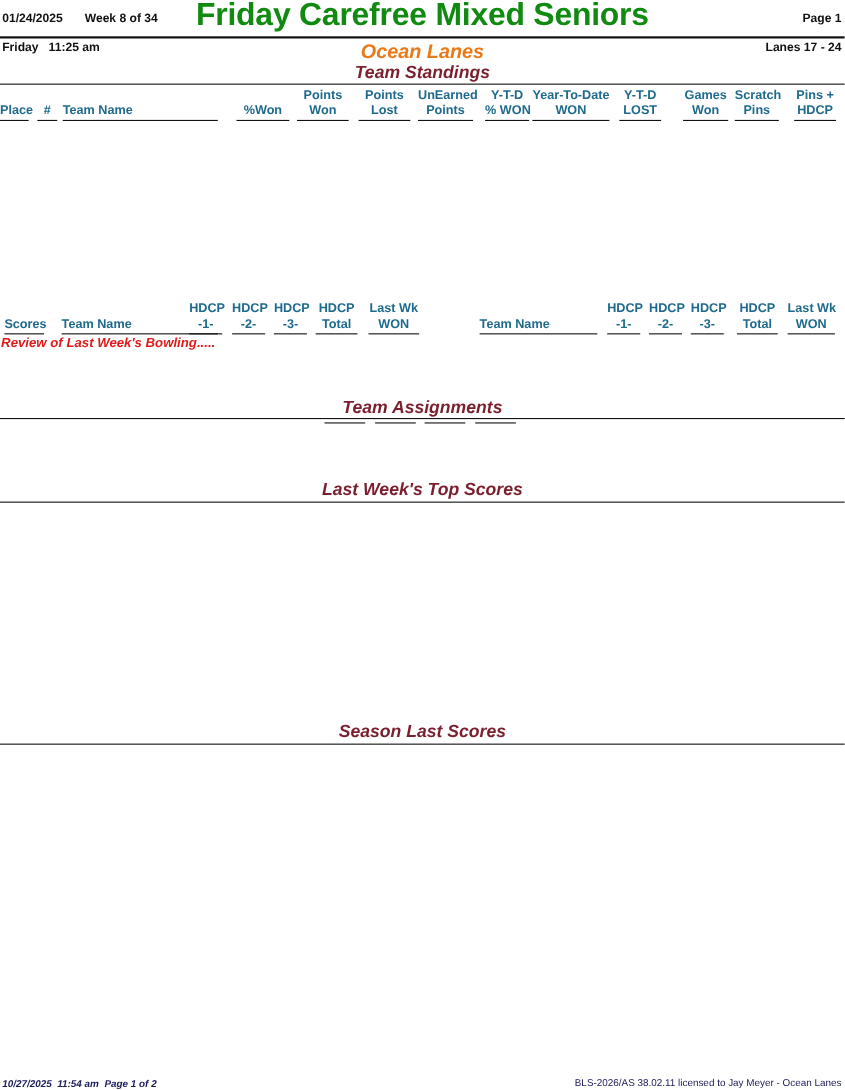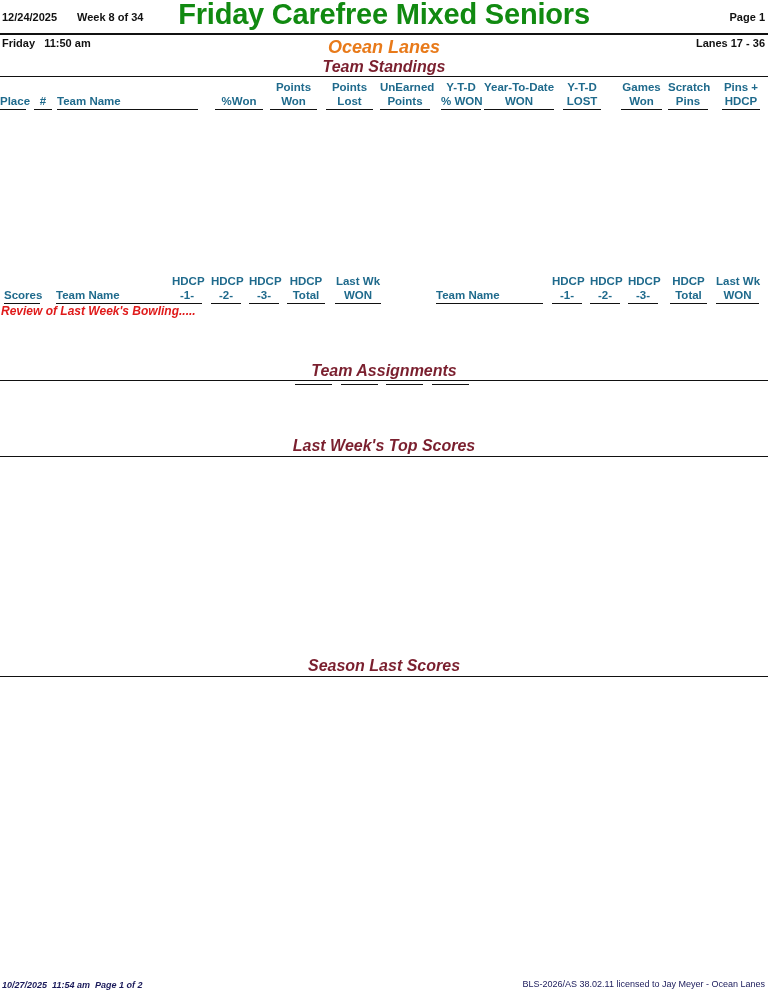--- a/index.html
+++ b/index.html
@@ -23,28 +23,28 @@
   .lane-h{font-size:14px;color:#1f6a8c;text-align:center;border-bottom:1.5px solid #111;line-height:17px;}
   .lane-c{font-size:14px;color:#222;text-align:center;line-height:17px;white-space:pre;}
   .lane-label{font-size:14px;text-align:right;line-height:17px;}
   .sc{font-size:12px;color:#555;line-height:14.4px;}
   .grp{color:#1a1a7a;font-weight:bold;font-style:italic;font-size:12px;}
   .foot{font-size:9px;color:#1a1a5a;}
 </style>
 </head>
 <body>
 
-<div class="abs hdr-small" style="left:2px;top:11px;">12/24/2025</div>
+<div class="abs hdr-small" style="left:2px;top:11px;">01/24/2025</div>
 <div class="abs hdr-small" style="left:77px;top:11px;">Week 8 of 34</div>
 <div class="abs title">Friday Carefree Mixed Seniors</div>
 <div class="abs hdr-small" style="right:3px;top:11px;">Page 1</div>
 <div class="rule" style="top:33px;"></div>
-<div class="abs hdr-small" style="left:2px;top:37px;white-space:pre;">Friday   11:50 am</div>
+<div class="abs hdr-small" style="left:2px;top:37px;white-space:pre;">Friday   11:25 am</div>
 <div class="abs sub-orange" style="top:37px;">Ocean Lanes</div>
-<div class="abs hdr-small" style="right:3px;top:37px;">Lanes 17 - 36</div>
+<div class="abs hdr-small" style="right:3px;top:37px;">Lanes 17 - 24</div>
 <div class="abs sec-title" style="top:58px;">Team Standings</div>
 <div class="rule rule1" style="top:76px;"></div>
 
 <div id="standings-head">
     <div class="abs colh left" style="left:0px;width:26px;top:94px;">Place</div>
     <div class="abs colh " style="left:34px;width:18px;top:94px;">#</div>
     <div class="abs colh left" style="left:57px;width:141px;top:94px;">Team Name</div>
     <div class="abs colh " style="left:215px;width:48px;top:94px;">%Won</div>
     <div class="abs colh " style="left:270px;width:47px;top:80px;">Points<br>Won</div>
     <div class="abs colh " style="left:326px;width:47px;top:80px;">Points<br>Lost</div>

